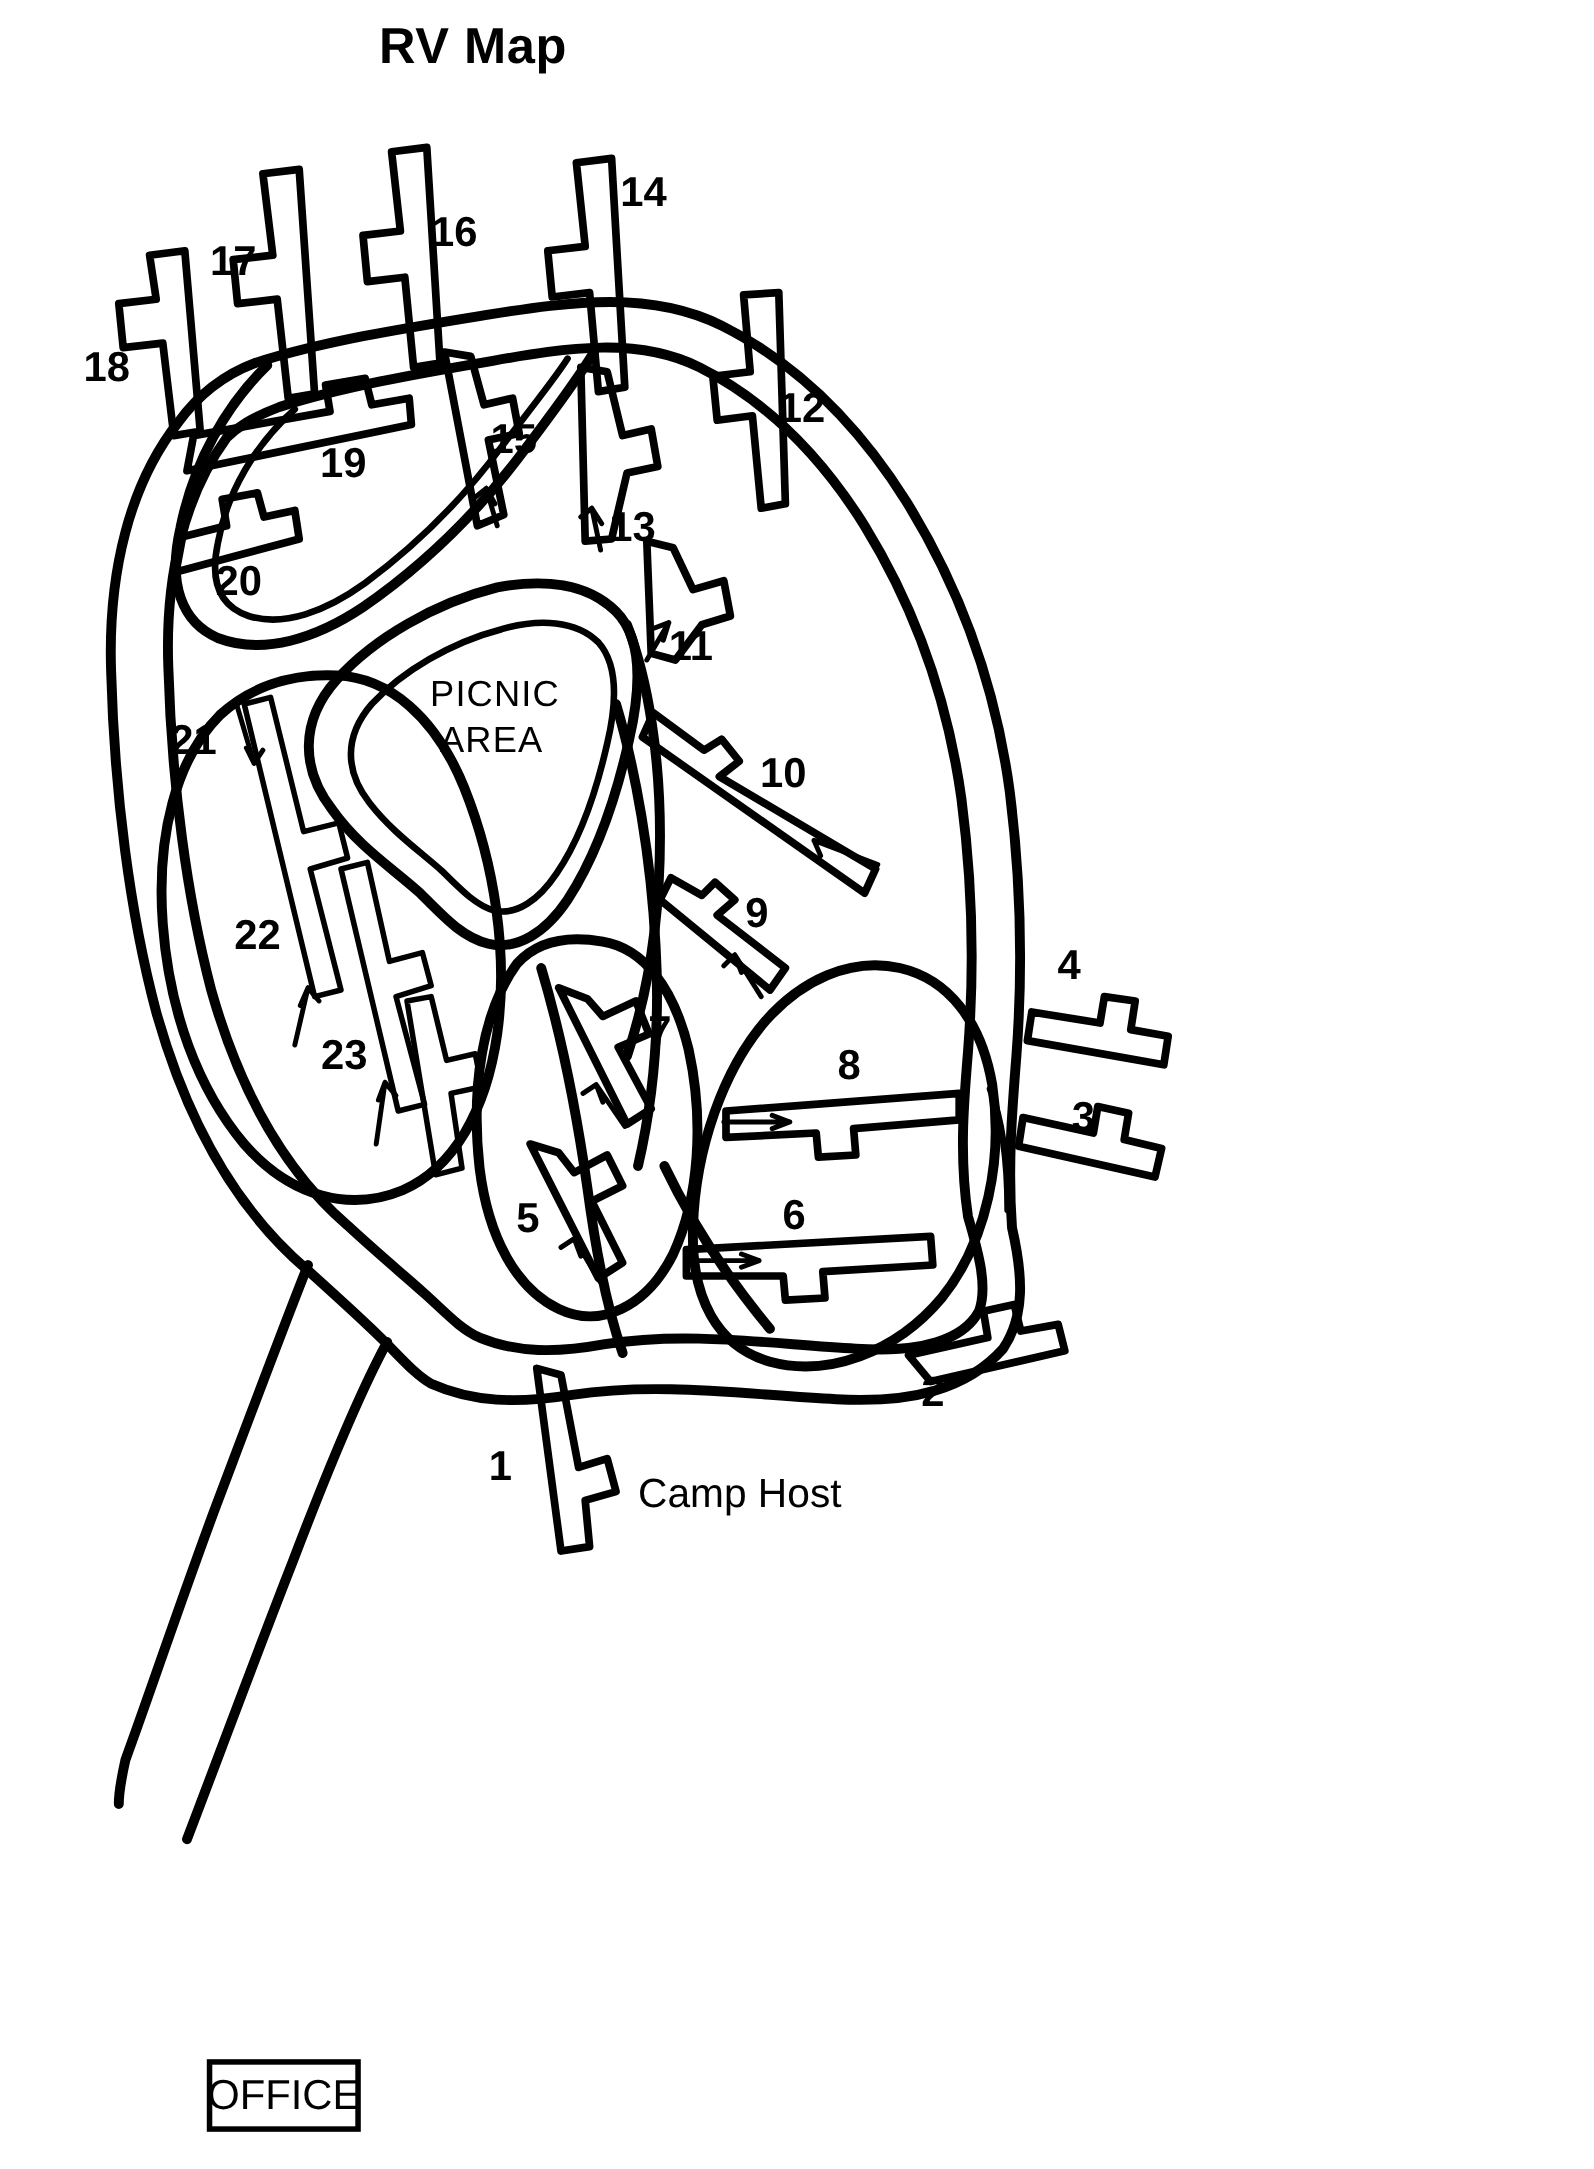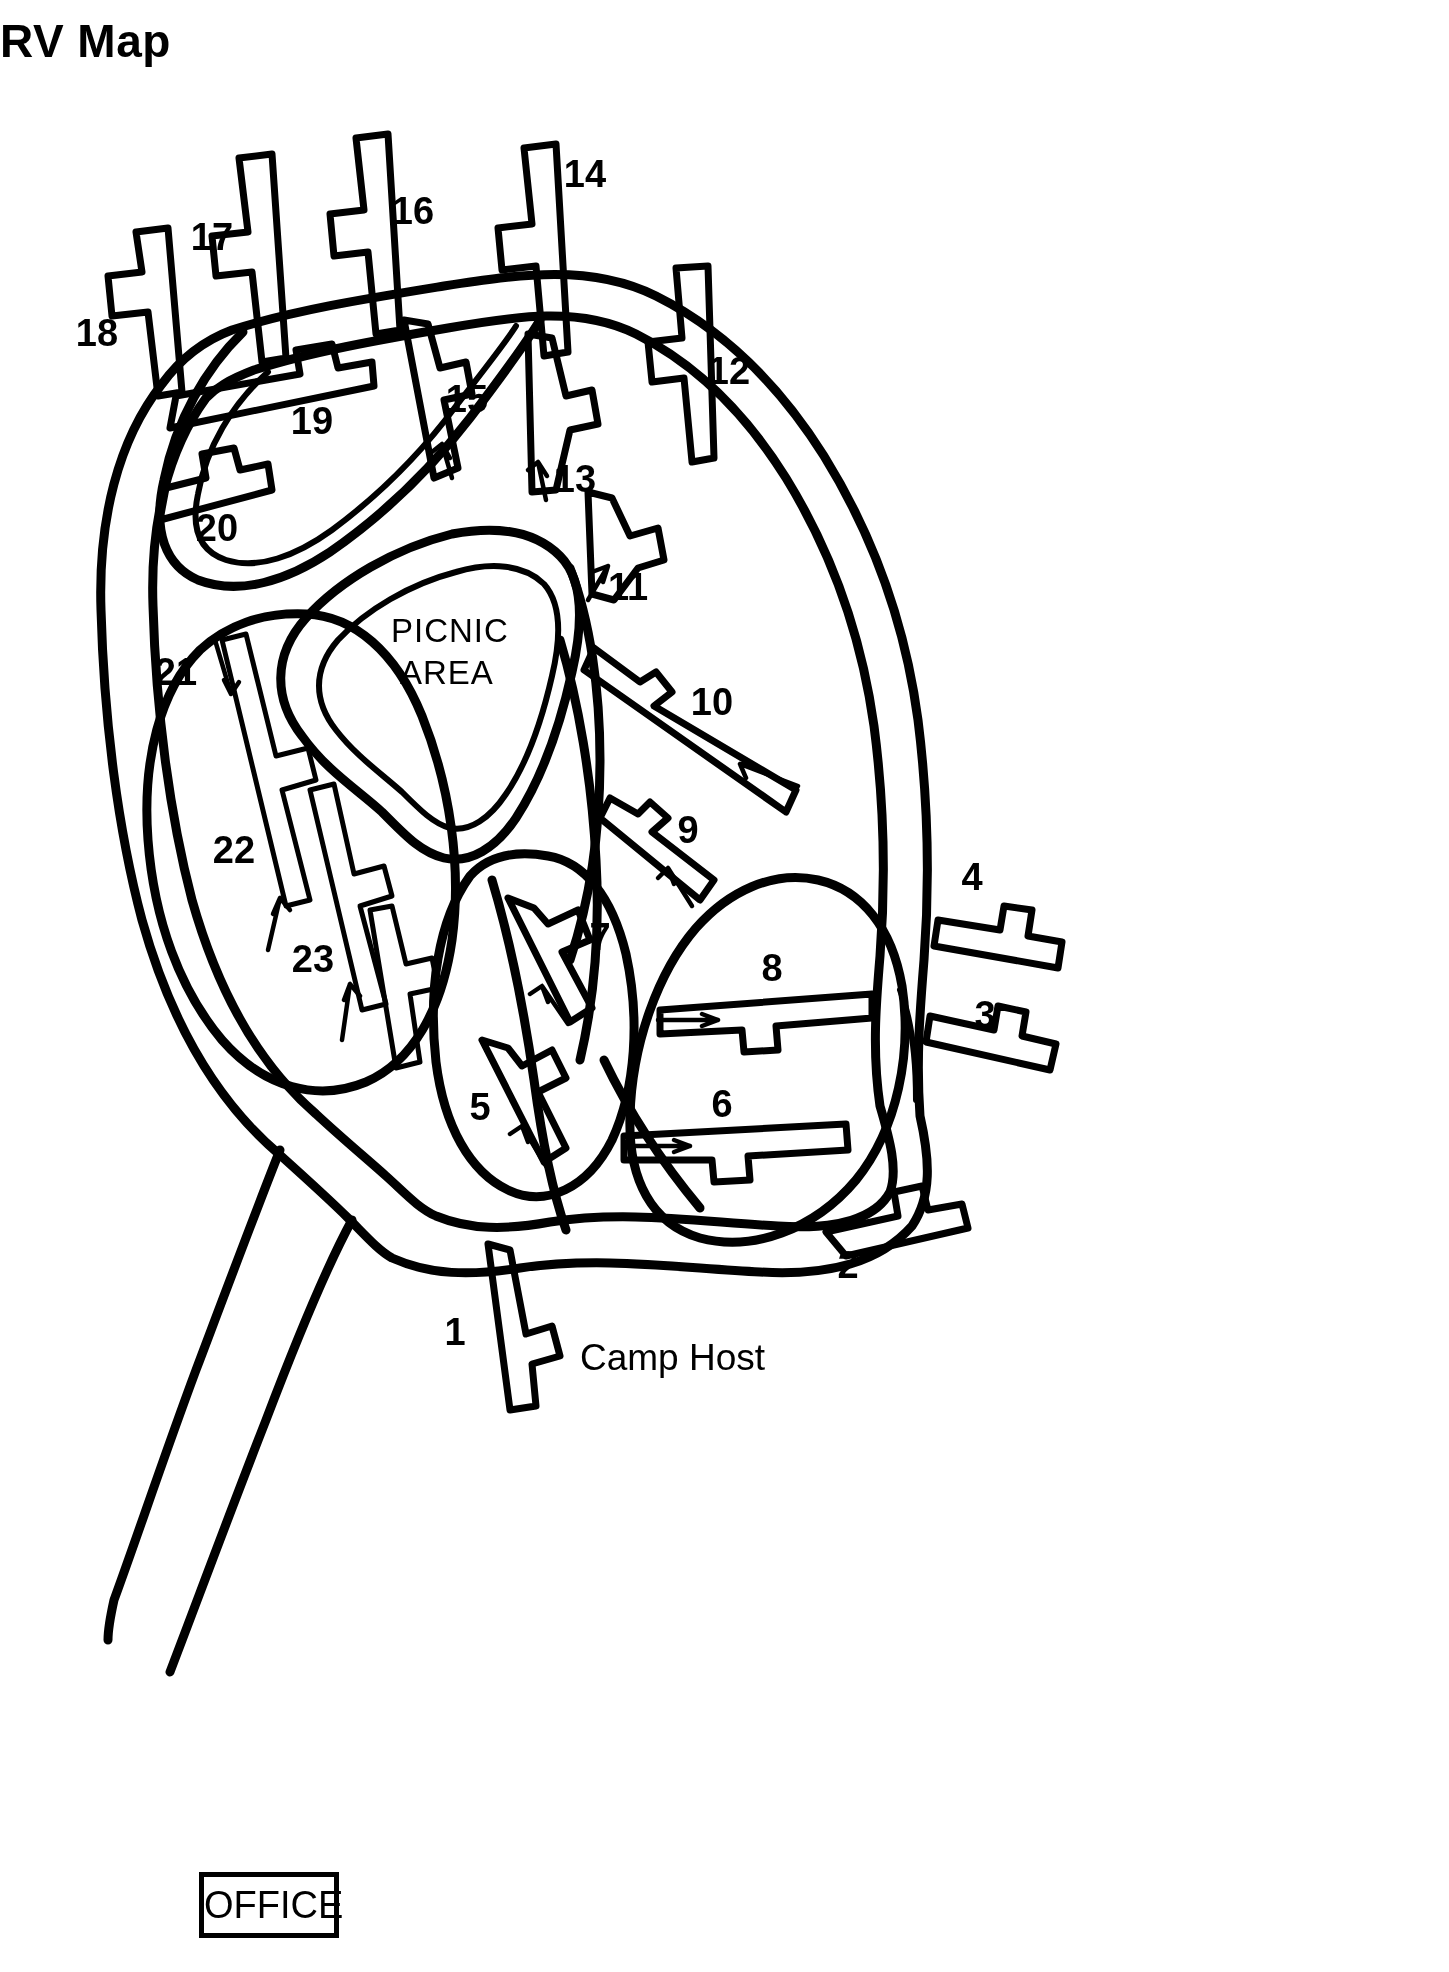--- a/index.html
+++ b/index.html
@@ -13,21 +13,21 @@
     height: 1972px;
     position: relative;
     font-family: "Liberation Sans", sans-serif;
     overflow: hidden;
   }
   #map-title {
     position: absolute;
     left: 0;
     top: 14px;
     width: 860px;
-    text-align: left;
+    text-align: center;
     font-size: 46px;
     font-weight: bold;
     color: #000000;
     letter-spacing: 0.5px;
   }
   #map-canvas {
     position: absolute;
     left: 0;
     top: 0;
     width: 1449px;
@@ -82,29 +82,29 @@
     letter-spacing: 1px;
   }
   .host-label {
     font-family: "Liberation Sans", sans-serif;
     font-size: 37px;
     font-weight: normal;
     fill: #000000;
   }
   #office-box {
     position: absolute;
-    left: 199px;
+    left: 188px;
     top: 1872px;
     width: 140px;
     height: 66px;
     border: 5px solid #000000;
     box-sizing: border-box;
     display: flex;
     align-items: center;
-    justify-content: flex-start;
+    justify-content: center;
   }
   #office-label {
     font-family: "Liberation Sans", sans-serif;
     font-size: 38px;
     color: #000000;
     line-height: 1;
   }
 </style>
 </head>
 <body>

